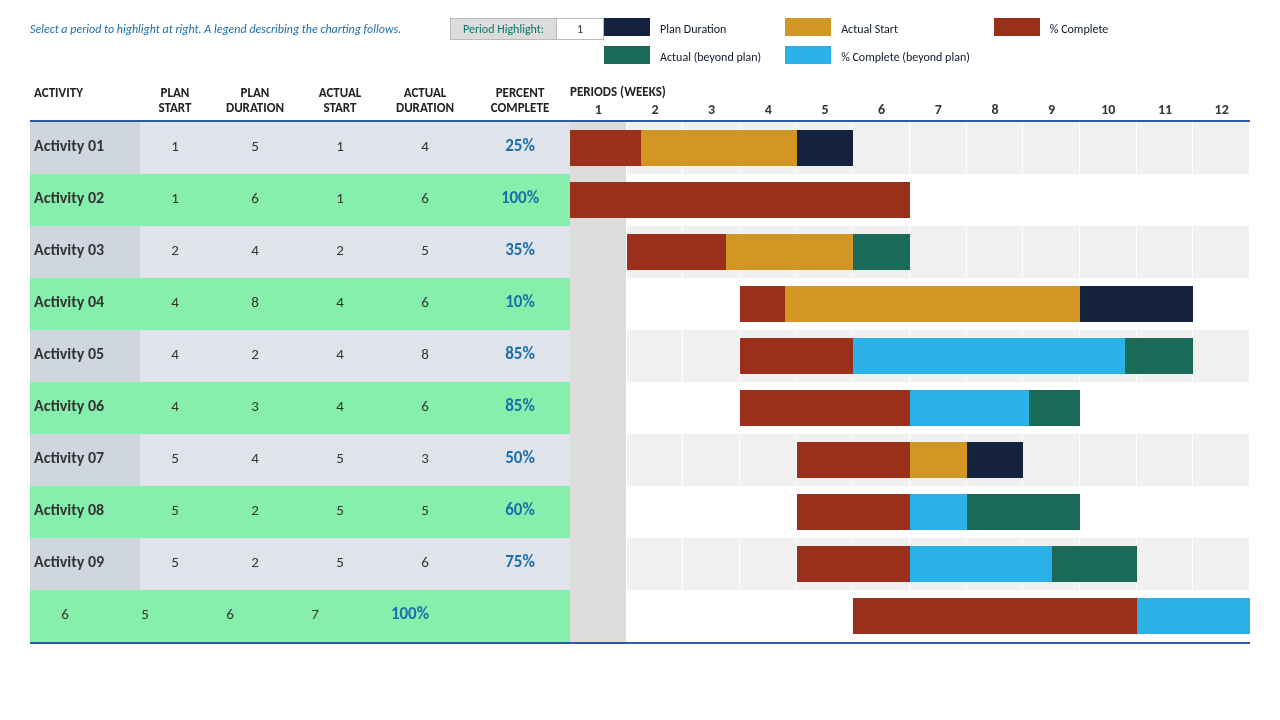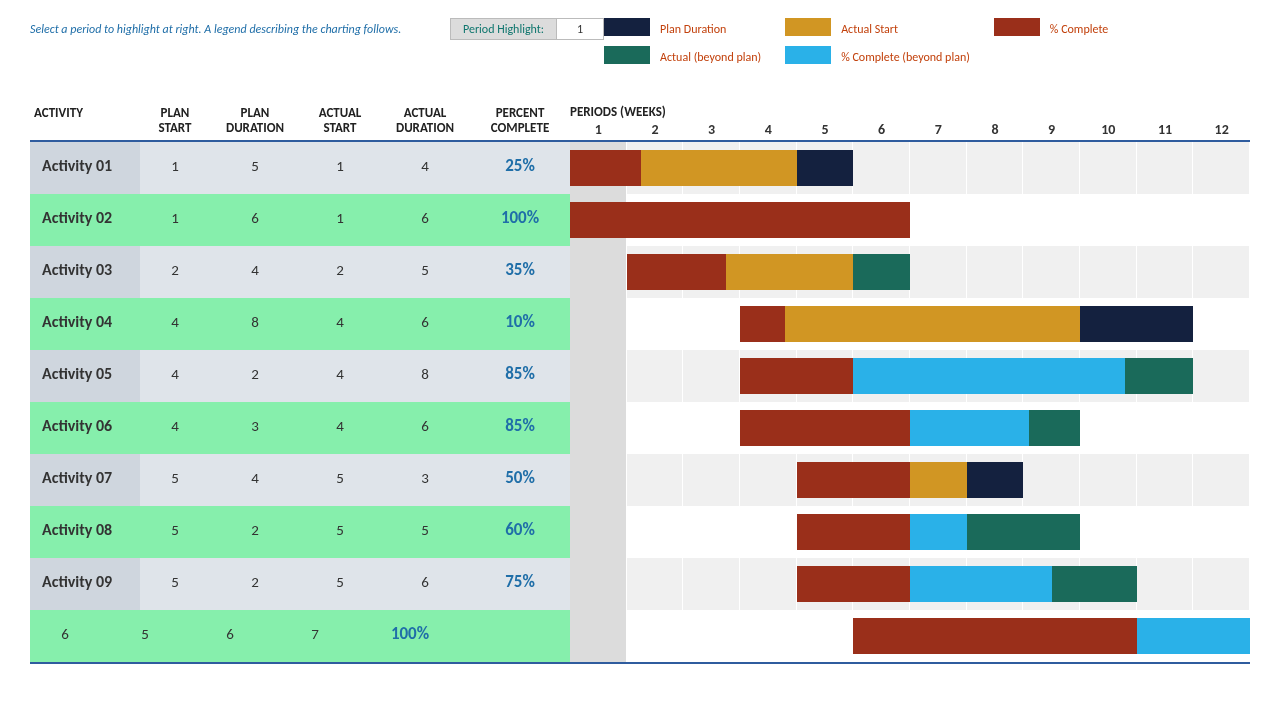--- a/index.html
+++ b/index.html
@@ -48,37 +48,37 @@
     padding: 3px 20px;
     border-left: 1px solid #bbb;
   }
   .legend-area {
     display: grid;
     grid-template-columns: repeat(3, auto auto);
     grid-auto-rows: 22px;
     column-gap: 10px;
     row-gap: 6px;
     font-size: 12px;
-    color: #c2410c;
+    color: #0f172a;
   }
   .swatch {
     width: 46px;
     height: 18px;
   }
   .legend-label {
     align-self: center;
     padding-right: 14px;
     white-space: nowrap;
   }
 
   
   .header-row {
     display: flex;
     align-items: flex-end;
-    margin-top: 36px;
+    margin-top: 16px;
     border-bottom: 2px solid #2f5c9e;
     font-weight: 700;
     font-size: 13px;
     color: #222;
     justify-content: center;
   }
   .header-row .label-cols {
     display: flex;
     flex: 0 0 540px;
   }
@@ -127,21 +127,21 @@
   .label-cols .cell {
     display: flex;
     align-items: center;
     justify-content: center;
     font-size: 15px;
     color: #333;
   }
   .col-activity.cell {
     justify-content: flex-start;
     font-weight: 700;
-    padding-left: 12px;
+    padding-left: 4px;
     font-size: 16px;
   }
   .col-pct.cell {
     font-weight: 700;
     color: #1f6ea8;
     font-size: 17px;
   }
 
   .gantt {
     flex: 1;

